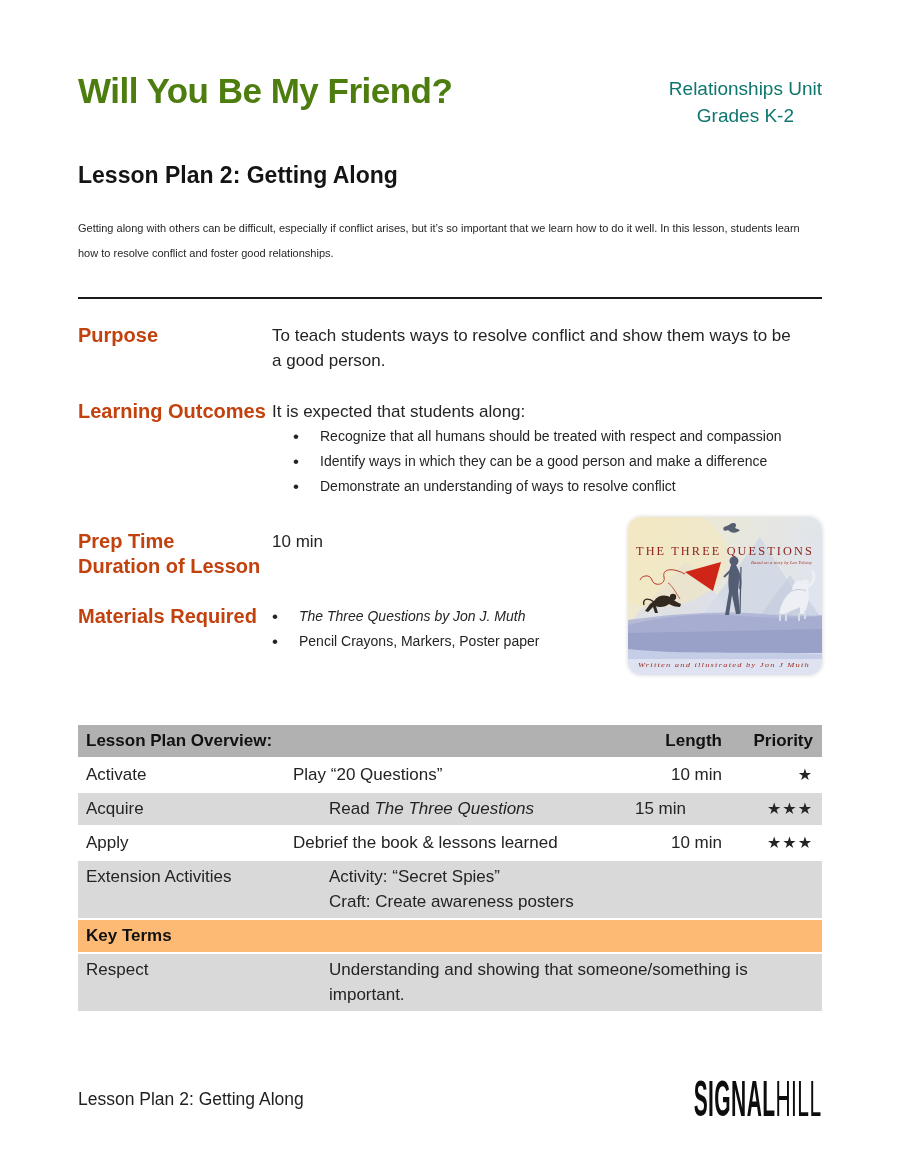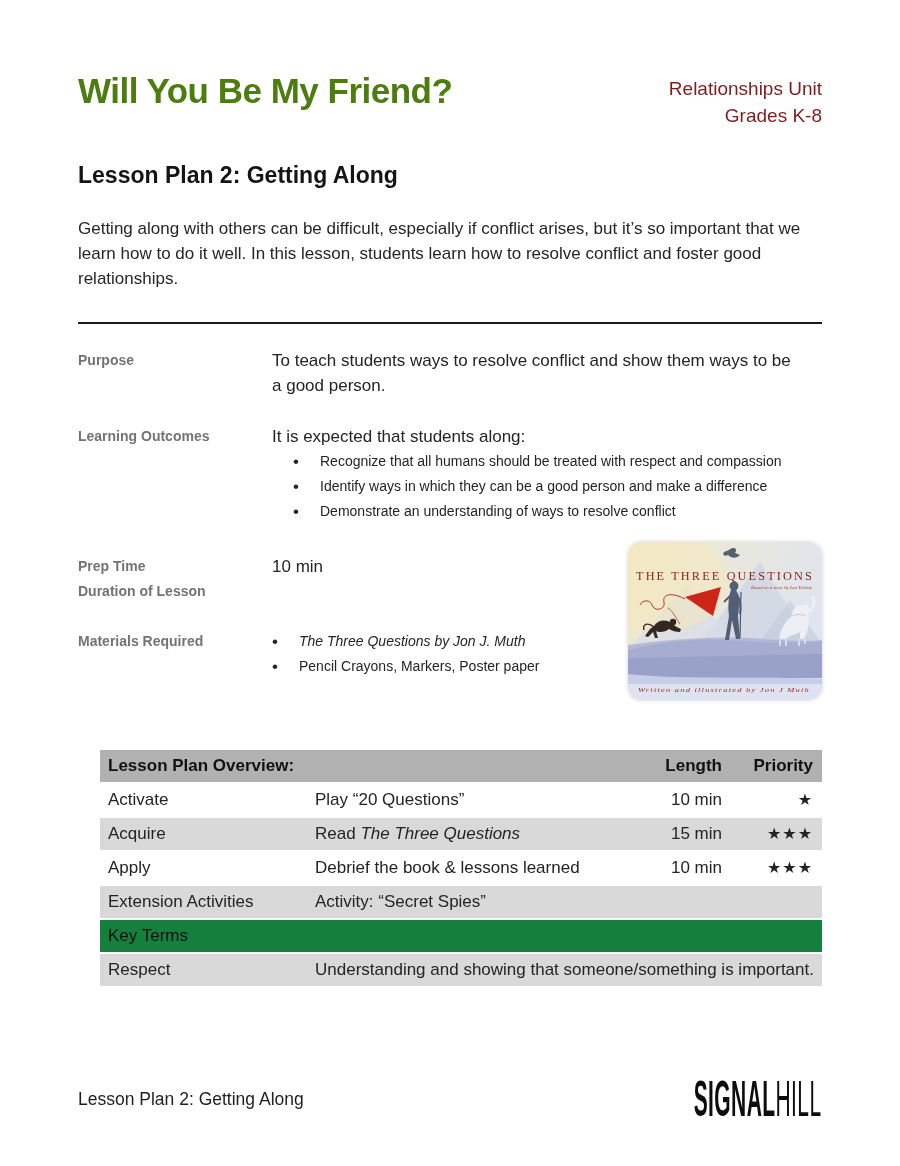--- a/index.html
+++ b/index.html
@@ -6,77 +6,77 @@
   html, body { background: #ffffff; }
   .page {
     position: relative; width: 900px; height: 1166px; background: #fff;
     font-family: "Liberation Sans", sans-serif; color: #242424; overflow: hidden;
     margin: 0 auto;
   }
   .content { margin: 0 78px; }
 
   .header-row { display: flex; justify-content: space-between; align-items: flex-start; padding-top: 72px; }
   .doc-title { font-size: 35px; font-weight: 800; color: #4d7c0f; letter-spacing: -0.5px; line-height: 1.1; }
-  .unit-info { text-align: right; font-size: 19px; color: #7f1d1d; line-height: 27px; margin-top: 3px; }
+  .unit-info { text-align: center; font-size: 19px; color: #0f766e; line-height: 27px; margin-top: 3px; }
 
   .lesson-heading { font-size: 23px; font-weight: 700; color: #141414; margin-top: 33px; }
 
-  .intro { font-size: 17px; line-height: 25px; margin-top: 27px; max-width: 748px; color: #262626; }
+  .intro { font-size: 11px; line-height: 25px; margin-top: 27px; max-width: 748px; color: #262626; }
 
   .divider { height: 2px; background: #1a1a1a; margin-top: 31px; }
 
   .kv-row { display: flex; align-items: flex-start; }
-  .kv-label { flex: 0 0 194px; font-weight: 700; font-size: 14px; line-height: 25px; color: #737373; }
+  .kv-label { flex: 0 0 194px; font-weight: 700; font-size: 20px; line-height: 25px; color: #c2410c; }
   .kv-content { flex: 1; font-size: 17px; line-height: 25px; max-width: 530px; }
   .mt24 { margin-top: 24px; }
   .mt26 { margin-top: 26px; }
 
   .bullet-row { display: flex; padding-left: 21px; }
   .bullet-glyph { flex: 0 0 27px; font-size: 17px; line-height: 25px; }
   .bullet-text { flex: 1; font-size: 14px; line-height: 25px; }
 
   .details-bottom { display: flex; justify-content: flex-end; margin-top: 30px; }
   .details-left { flex: 1; padding-right: 12px; }
   .nowrap { white-space: nowrap; }
   .italic { font-style: italic; }
 
   .book-cover { flex: 0 0 194px; width: 194px; height: 158px; margin-top: -12px;
     border-radius: 13px; box-shadow: 0 0 4px rgba(0,0,0,0.18); }
 
-  .overview-table { margin-top: 50px; font-size: 17px; margin-left: 22px; }
+  .overview-table { margin-top: 50px; font-size: 17px; }
   .t-row { display: flex; align-items: flex-start; border-bottom: 2px solid #fff; }
   .t-row > div { padding: 3px 8px 4px 8px; line-height: 25px; }
   .c-name { flex: 0 0 207px; }
   .c-desc { flex: 1; }
   .c-length { flex: 0 0 95px; text-align: right; }
   .c-priority { flex: 0 0 92px; text-align: right; padding-right: 9px !important; }
   .c-flex { flex: 1; }
   .bg-header { background: #b1b1b1; font-weight: 700; color: #111; }
-  .bg-stripe { background: #d9d9d9; }
-  .bg-keyterms { background: #15803d; font-weight: 400; color: #111; justify-content: center; }
+  .bg-stripe { background: #d9d9d9; gap: 36px; }
+  .bg-keyterms { background: #fdba74; font-weight: 700; color: #111; justify-content: center; }
   .star { letter-spacing: 1px; font-size: 16px; }
 
   .footer { position: absolute; left: 78px; right: 78px; top: 1074px; height: 50px;
     display: flex; justify-content: space-between; align-items: center; }
   .footer-text { font-size: 17.5px; color: #1f1f1f; }
   .logo { font-size: 50px; font-weight: 800; color: #0d0d0d; white-space: nowrap;
     transform: scaleX(0.42); transform-origin: 100% 50%; letter-spacing: 1px; line-height: 1; }
   .logo .hill { font-weight: 400; }
 </style>
 </head>
 <body>
 
 <div class="page">
   <div class="content">
 
     <div class="header-row">
       <h1 class="doc-title">Will You Be My Friend?</h1>
       <div class="unit-info">
         <div>Relationships Unit</div>
-        <div>Grades K-8</div>
+        <div>Grades K-2</div>
       </div>
     </div>
 
     <h2 class="lesson-heading">Lesson Plan 2: Getting Along</h2>
 
     <p class="intro">Getting along with others can be difficult, especially if conflict arises, but it’s so important that we learn how to do it well. In this lesson, students learn how to resolve conflict and foster good relationships.</p>
 
     <div class="divider"></div>
 
     <div class="kv-row mt24">
@@ -196,20 +196,21 @@
         <div class="c-name">Apply</div>
         <div class="c-desc">Debrief the book &amp; lessons learned</div>
         <div class="c-length">10 min</div>
         <div class="c-priority star">★★★</div>
       </div>
 
       <div class="t-row bg-stripe">
         <div class="c-name">Extension Activities</div>
         <div class="c-desc">
           <div>Activity: “Secret Spies”</div>
+          <div>Craft: Create awareness posters</div>
         </div>
       </div>
 
       <div class="t-row bg-keyterms">
         <div class="c-flex">Key Terms</div>
       </div>
 
       <div class="t-row bg-stripe">
         <div class="c-name">Respect</div>
         <div class="c-desc">Understanding and showing that someone/something is important.</div>

